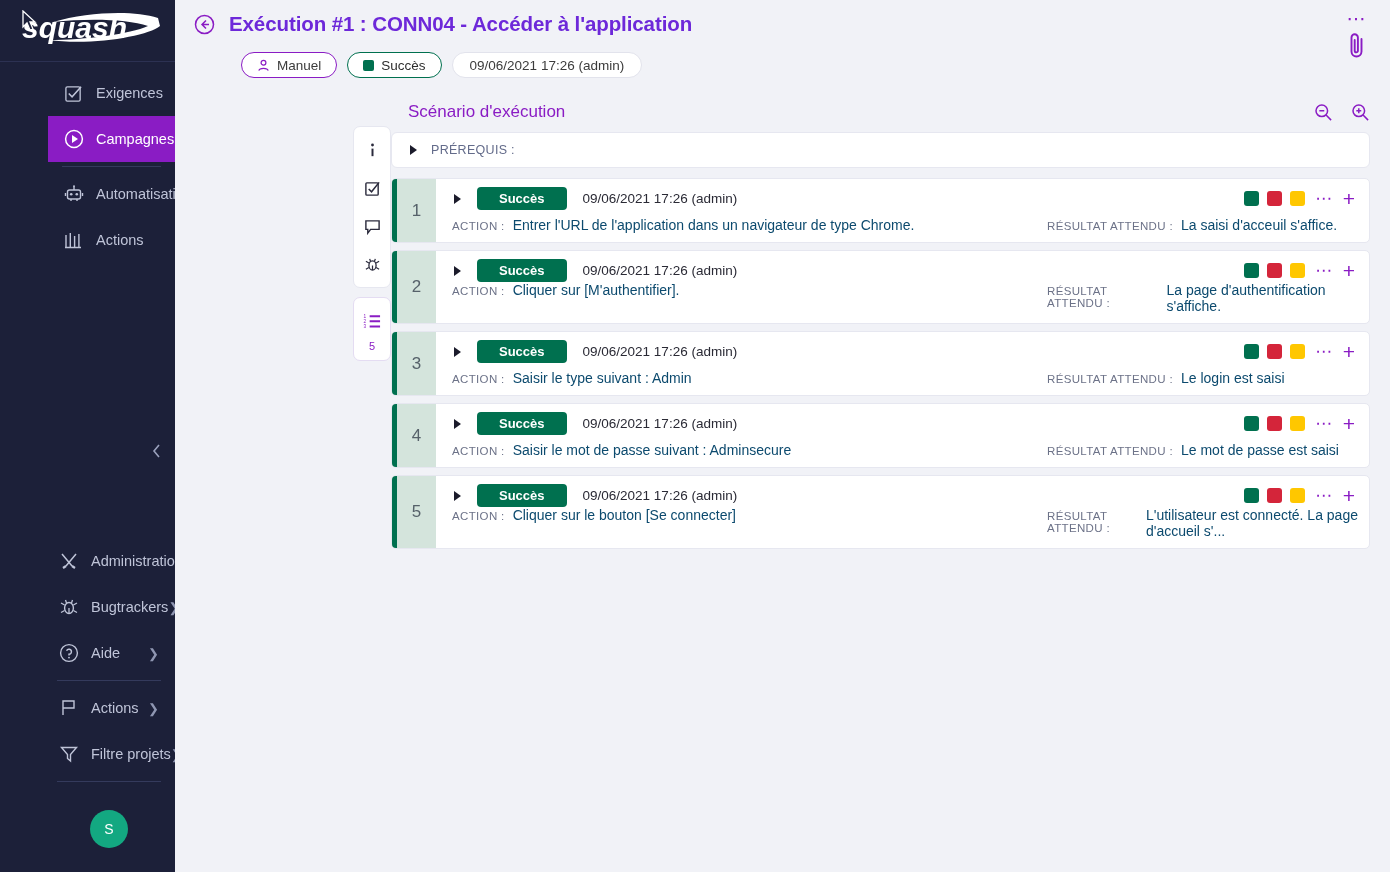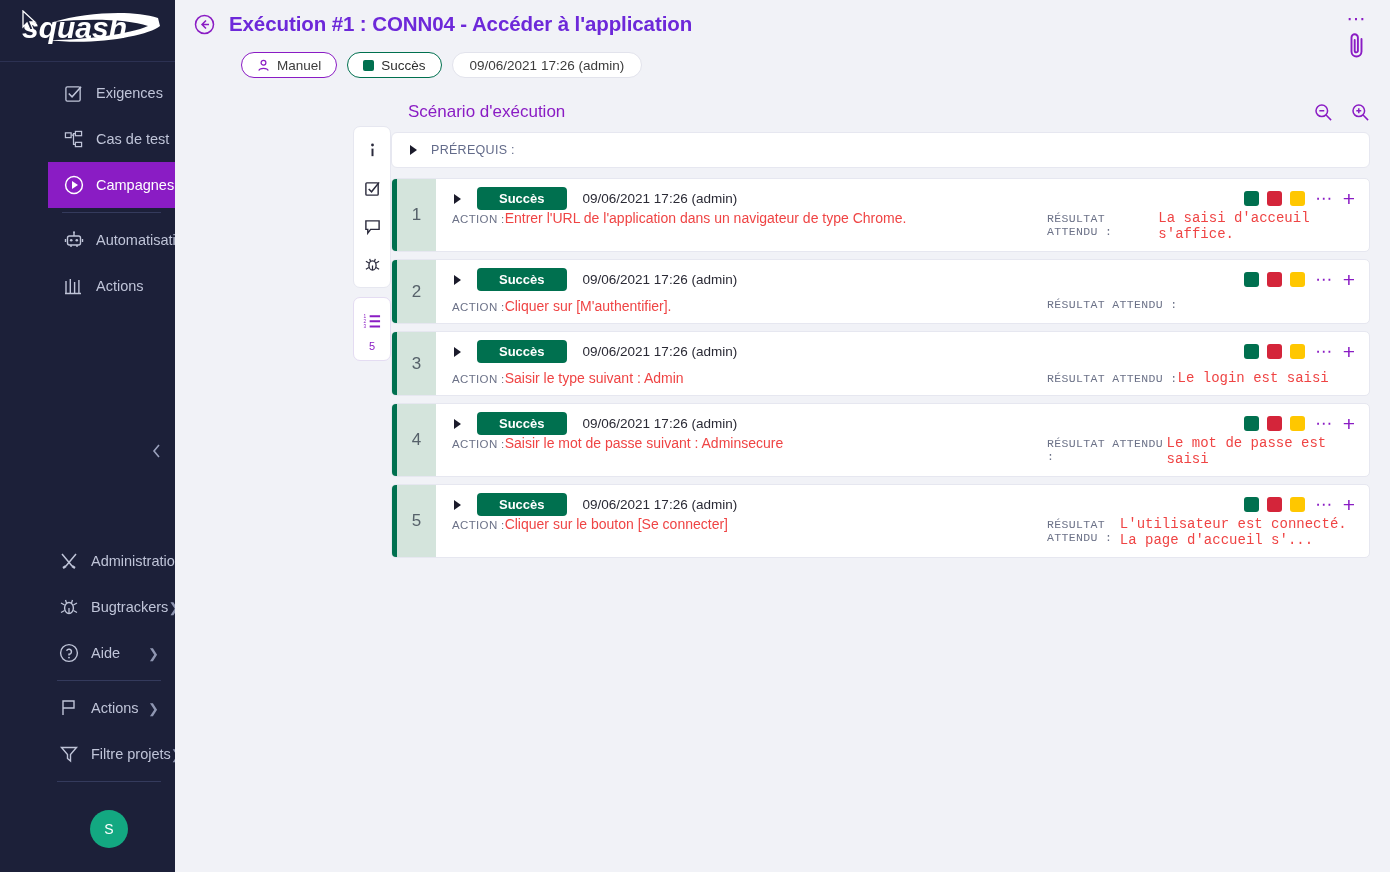--- a/index.html
+++ b/index.html
@@ -151,23 +151,23 @@
     background: #00704F; color: #fff; font-size: 13px; font-weight: bold;
     border-radius: 4px; padding: 4px 22px; cursor: pointer;
   }
   .step-date { color: #2A2A35; font-size: 13.5px; }
   .step-tools { margin-left: auto; display: flex; align-items: center; gap: 8px; padding-right: 4px; }
   .swatch { width: 15px; height: 15px; border-radius: 3px; cursor: pointer; }
   .tool-dots { color: #8A1CC4; font-size: 17px; line-height: 8px; letter-spacing: .6px; cursor: pointer; padding: 0 2px; }
   .tool-plus { color: #8A1CC4; font-size: 21px; line-height: 14px; cursor: pointer; }
   .step-bottom { display: flex; align-items: flex-start; padding-left: 2px; }
   .lbl { color: #6C7288; font-size: 11.5px; letter-spacing: .35px; }
-  .val { color: #ef4444; font-size: 14px; margin-left: 0; }
+  .val { color: #0c4a6e; font-size: 14px; margin-left: 8px; }
   .col-action { display: flex; align-items: baseline; width: 595px; flex: 0 0 595px; }
-  .col-expected { display: flex; align-items: baseline; font-family: Liberation Mono, monospace; }
+  .col-expected { display: flex; align-items: baseline; }
 </style>
 </head>
 <body>
 
 <div class="app">
 
   <nav class="sidebar">
 
     <div class="logo-zone">
       <svg class="logo-svg" width="160" height="54" viewBox="0 0 160 54">
@@ -185,31 +185,20 @@
       <div class="nav-item">
         <span class="ni-icon">
           <svg width="19" height="19" viewBox="0 0 20 20">
               <rect x="2" y="3" width="15" height="15" rx="1.5" fill="none" stroke="currentColor" stroke-width="1.4"></rect>
               <path d="M5 10 L8.5 13.5 L18 3" fill="none" stroke="currentColor" stroke-width="1.6"></path>
             </svg>
         </span>
         <span class="ni-label">Exigences</span>
       </div>
 
-      <div class="nav-item">
-        <span class="ni-icon">
-          <svg width="19" height="19" viewBox="0 0 20 20">
-              <rect x="1.5" y="3" width="6" height="5" fill="none" stroke="currentColor" stroke-width="1.3"></rect>
-              <rect x="12" y="1.5" width="6.5" height="4.5" fill="none" stroke="currentColor" stroke-width="1.3"></rect>
-              <rect x="12" y="13" width="6.5" height="4.5" fill="none" stroke="currentColor" stroke-width="1.3"></rect>
-              <path d="M8 5.5 L10 5.5 L10 3.7 L12 3.7 M10 5.5 L10 15.2 L12 15.2" fill="none" stroke="currentColor" stroke-width="1.3"></path>
-            </svg>
-        </span>
-        <span class="ni-label">Cas de test</span>
-      </div>
 
       <div class="nav-item active">
         <span class="ni-icon">
           <svg width="20" height="20" viewBox="0 0 20 20">
               <circle cx="10" cy="10" r="8.4" fill="none" stroke="currentColor" stroke-width="1.5"></circle>
               <path d="M8 6 L14 10 L8 14 Z" fill="currentColor"></path>
             </svg>
         </span>
         <span class="ni-label">Campagnes</span>
       </div>
@@ -462,20 +451,21 @@
                 <span class="tool-plus">+</span>
               </span>
             </div>
             <div class="step-bottom">
               <span class="col-action">
                 <span class="lbl">ACTION :</span>
                 <span class="val">Cliquer sur [M'authentifier].</span>
               </span>
               <span class="col-expected">
                 <span class="lbl">RÉSULTAT ATTENDU :</span>
+                <span class="val">La page d'authentification s'affiche.</span>
               </span>
             </div>
           </div>
         </div>
 
         <div class="step">
           <div class="step-num">3</div>
           <div class="step-body">
             <div class="step-top">
               <span class="step-tri"></span>

